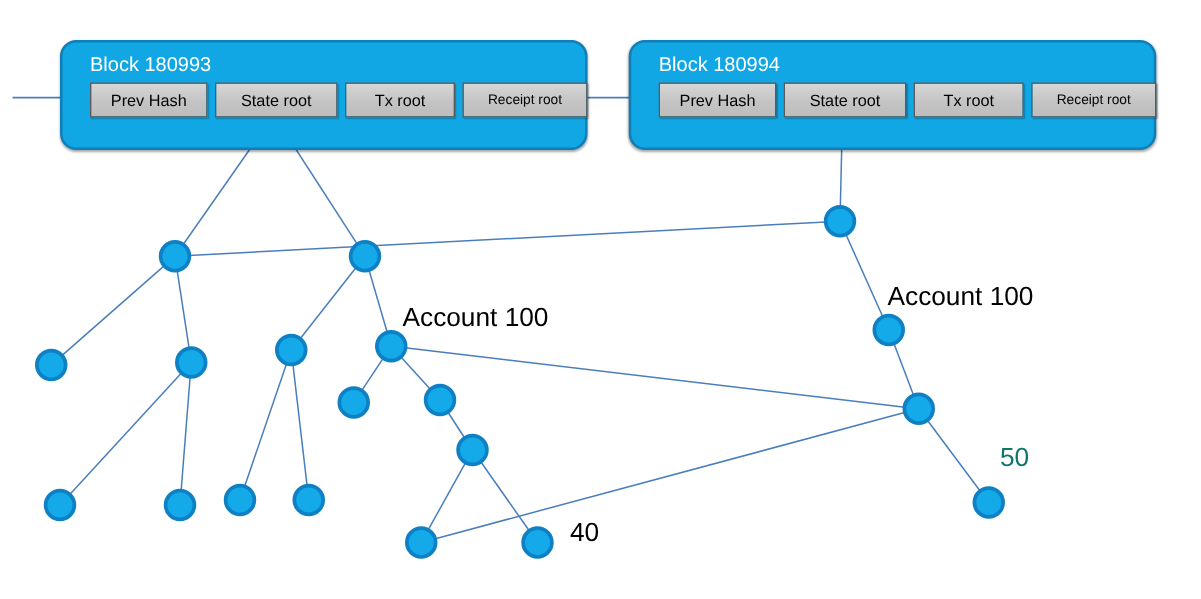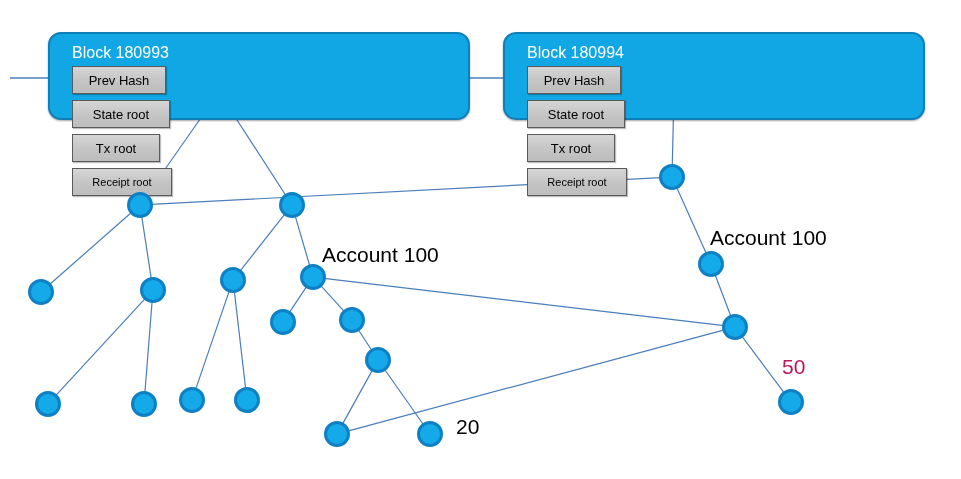--- a/index.html
+++ b/index.html
@@ -43,21 +43,20 @@
     white-space: nowrap;
     font-family: "Liberation Sans", sans-serif;
   }
   .field-row {
     position: absolute;
     left: 22px;
     top: 32px;
     display: flex;
     gap: 6px;
     align-items: flex-start;
-    flex-direction: column;
   }
   .field {
     box-sizing: border-box;
     background: #C9C9C9;
     background: linear-gradient(to bottom, #D6D6D6 0%, #C4C4C4 55%, #BDBDBD 100%);
     border: 1px solid #5A5A5A;
     color: #000000;
     display: flex;
     align-items: center;
     justify-content: center;
@@ -159,17 +158,17 @@
       <div class="node" style="left: 324px; top: 421px; background: rgb(20, 170, 234); border-color: rgb(14, 128, 196);"></div>
       <div class="node" style="left: 417px; top: 421px; background: rgb(20, 170, 234); border-color: rgb(14, 128, 196);"></div>
       <div class="node" style="left: 659px; top: 164px; background: rgb(20, 170, 234); border-color: rgb(14, 128, 196);"></div>
       <div class="node" style="left: 698px; top: 251px; background: rgb(20, 170, 234); border-color: rgb(14, 128, 196);"></div>
       <div class="node" style="left: 722px; top: 314px; background: rgb(20, 170, 234); border-color: rgb(14, 128, 196);"></div>
       <div class="node" style="left: 778px; top: 389px; background: rgb(20, 170, 234); border-color: rgb(14, 128, 196);"></div>
     </div>
   <div id="label-layer">
       <div class="label" style="left: 322px; top: 245px; color: rgb(0, 0, 0);">Account 100</div>
       <div class="label" style="left: 710px; top: 228px; color: rgb(0, 0, 0);">Account 100</div>
-      <div class="label" style="left: 456px; top: 417px; color: rgb(0, 0, 0);">20</div>
-      <div class="label" style="left: 782px; top: 357px; color: #be185d;">50</div>
+      <div class="label" style="left: 456px; top: 417px; color: rgb(0, 0, 0);">40</div>
+      <div class="label" style="left: 800px; top: 357px; color: #0f766e;">50</div>
     </div>
 
 </div>
 
 </body></html>

